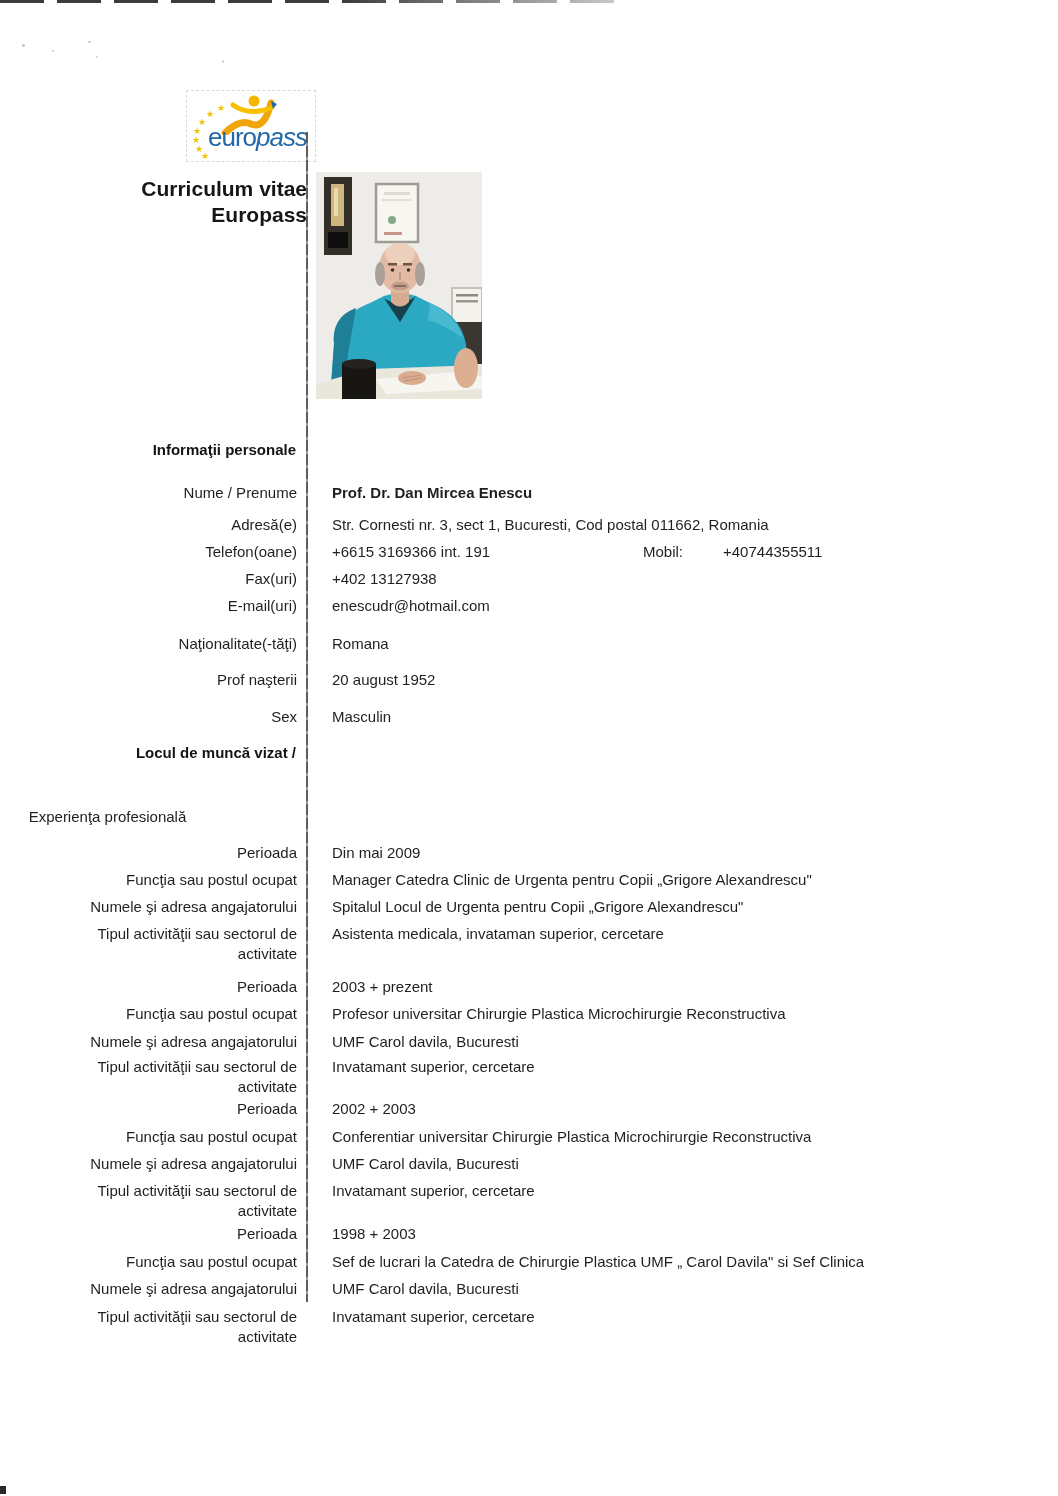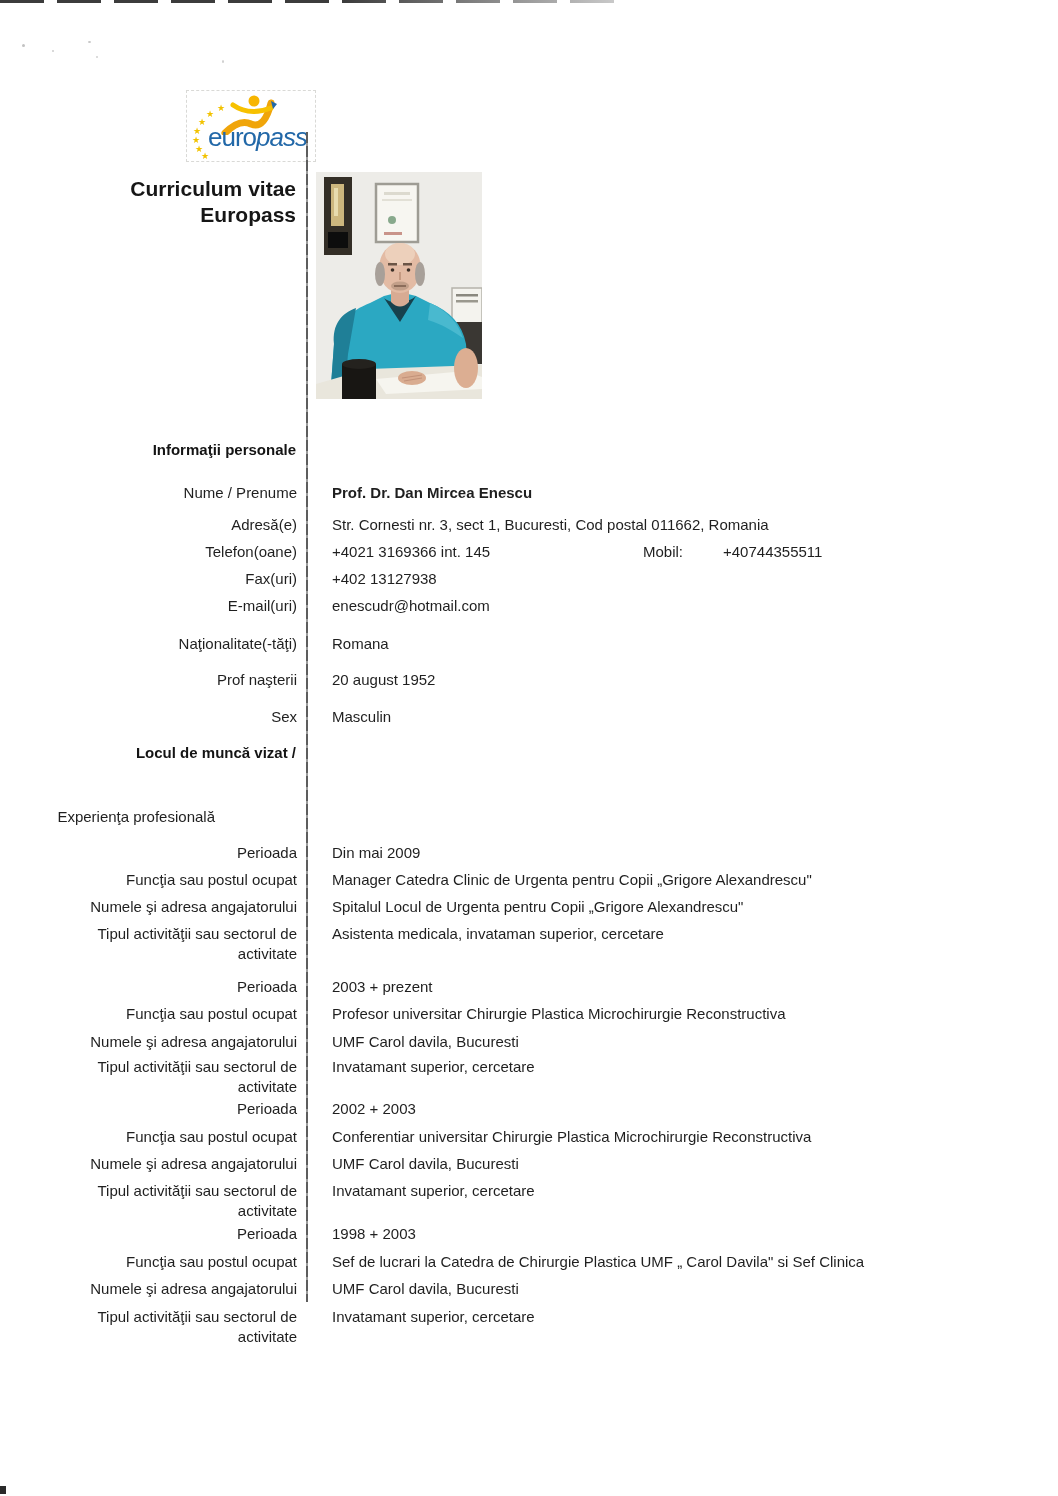--- a/index.html
+++ b/index.html
@@ -24,36 +24,36 @@
   .logo .star{position:absolute;font-size:9px;line-height:9px;color:#f2c200;}
   .logo .figure{position:absolute;left:34px;top:2px;}
   .logo .wordmark{
     position:absolute;left:21px;top:33px;
     font-size:26px;line-height:26px;color:#2268a8;letter-spacing:-1px;
   }
   .logo .wordmark .pass{font-weight:normal;font-style:italic;}
   
   .cv-title{
     position:absolute;left:0;top:176px;width:296px;
-    text-align:right;font-weight:bold;font-size:21px;line-height:26px;color:#161616;
+    text-align:right;font-weight:bold;font-size:21px;line-height:26px;color:#161616;padding-left:11px;
   }
   
   .divider{
     position:absolute;left:306px;top:132px;width:2px;height:1170px;
     background:repeating-linear-gradient(180deg,#5d5d5d 0 11px,#9b9b9b 11px 14px);
   }
   
   .photo{position:absolute;left:316px;top:172px;width:166px;height:227px;}
   
   .h1{
     position:absolute;left:0;width:296px;text-align:right;
     font-weight:bold;font-size:15px;line-height:26px;color:#141414;
   }
   .subhead{
-    position:absolute;left:0;width:215px;text-align:right;
+    position:absolute;left:0;width:215px;text-align:center;
     font-size:15px;line-height:20px;color:#1f1f1f;
   }
   
   .row{position:absolute;left:0;width:1058px;font-size:15px;line-height:20px;}
   .lbl{position:absolute;left:37px;width:260px;text-align:right;}
   .val{position:absolute;left:332px;width:722px;}
   .val.bold{font-weight:bold;}
   .mobil-lbl{position:absolute;left:643px;}
   .mobil-val{position:absolute;left:723px;}
 </style>
@@ -158,21 +158,21 @@
   <div class="row" style="top:483px;">
     <span class="lbl">Nume / Prenume</span>
     <span class="val bold">Prof. Dr. Dan Mircea Enescu</span>
   </div>
   <div class="row" style="top:515px;">
     <span class="lbl">Adresă(e)</span>
     <span class="val">Str. Cornesti nr. 3, sect 1, Bucuresti, Cod postal 011662, Romania</span>
   </div>
   <div class="row" style="top:542px;">
     <span class="lbl">Telefon(oane)</span>
-    <span class="val">+4021 3169366 int. 145</span>
+    <span class="val">+6615 3169366 int. 191</span>
     <span class="mobil-lbl">Mobil:</span>
     <span class="mobil-val">+40744355511</span>
   </div>
   <div class="row" style="top:569px;">
     <span class="lbl">Fax(uri)</span>
     <span class="val">+402 13127938</span>
   </div>
   <div class="row" style="top:596px;">
     <span class="lbl">E-mail(uri)</span>
     <span class="val">enescudr@hotmail.com</span>

